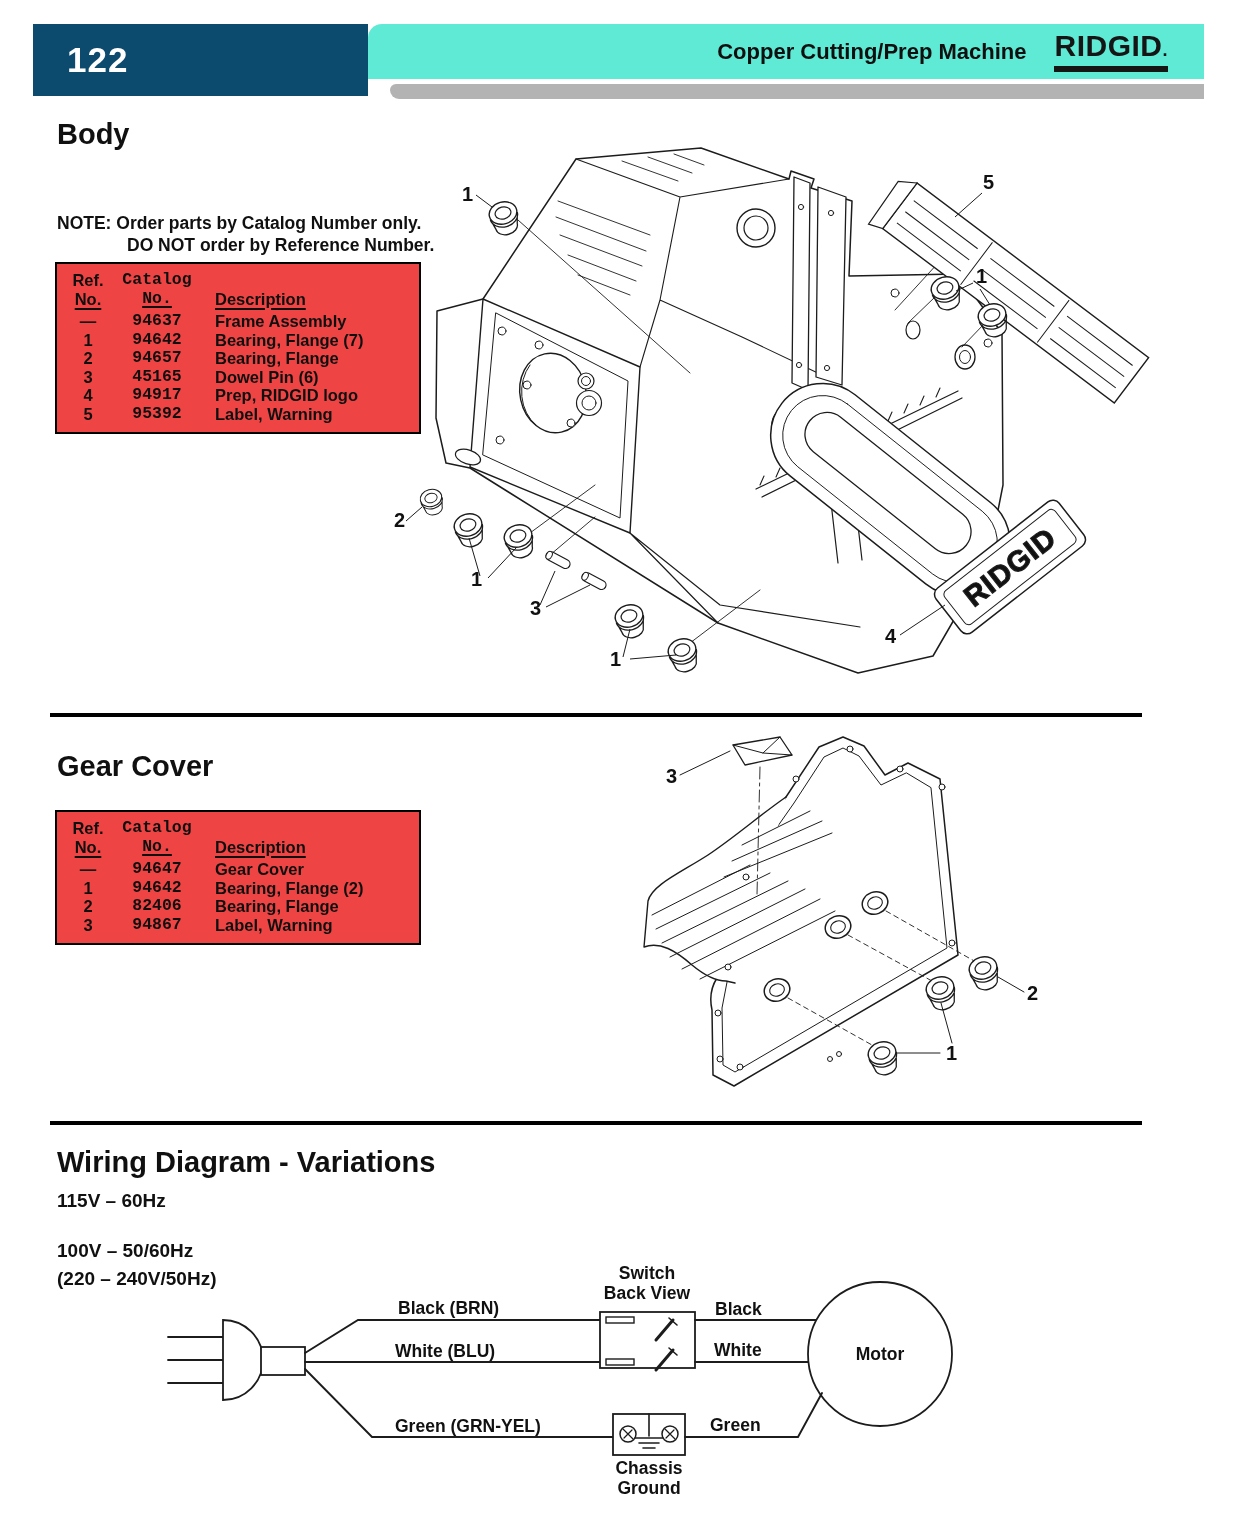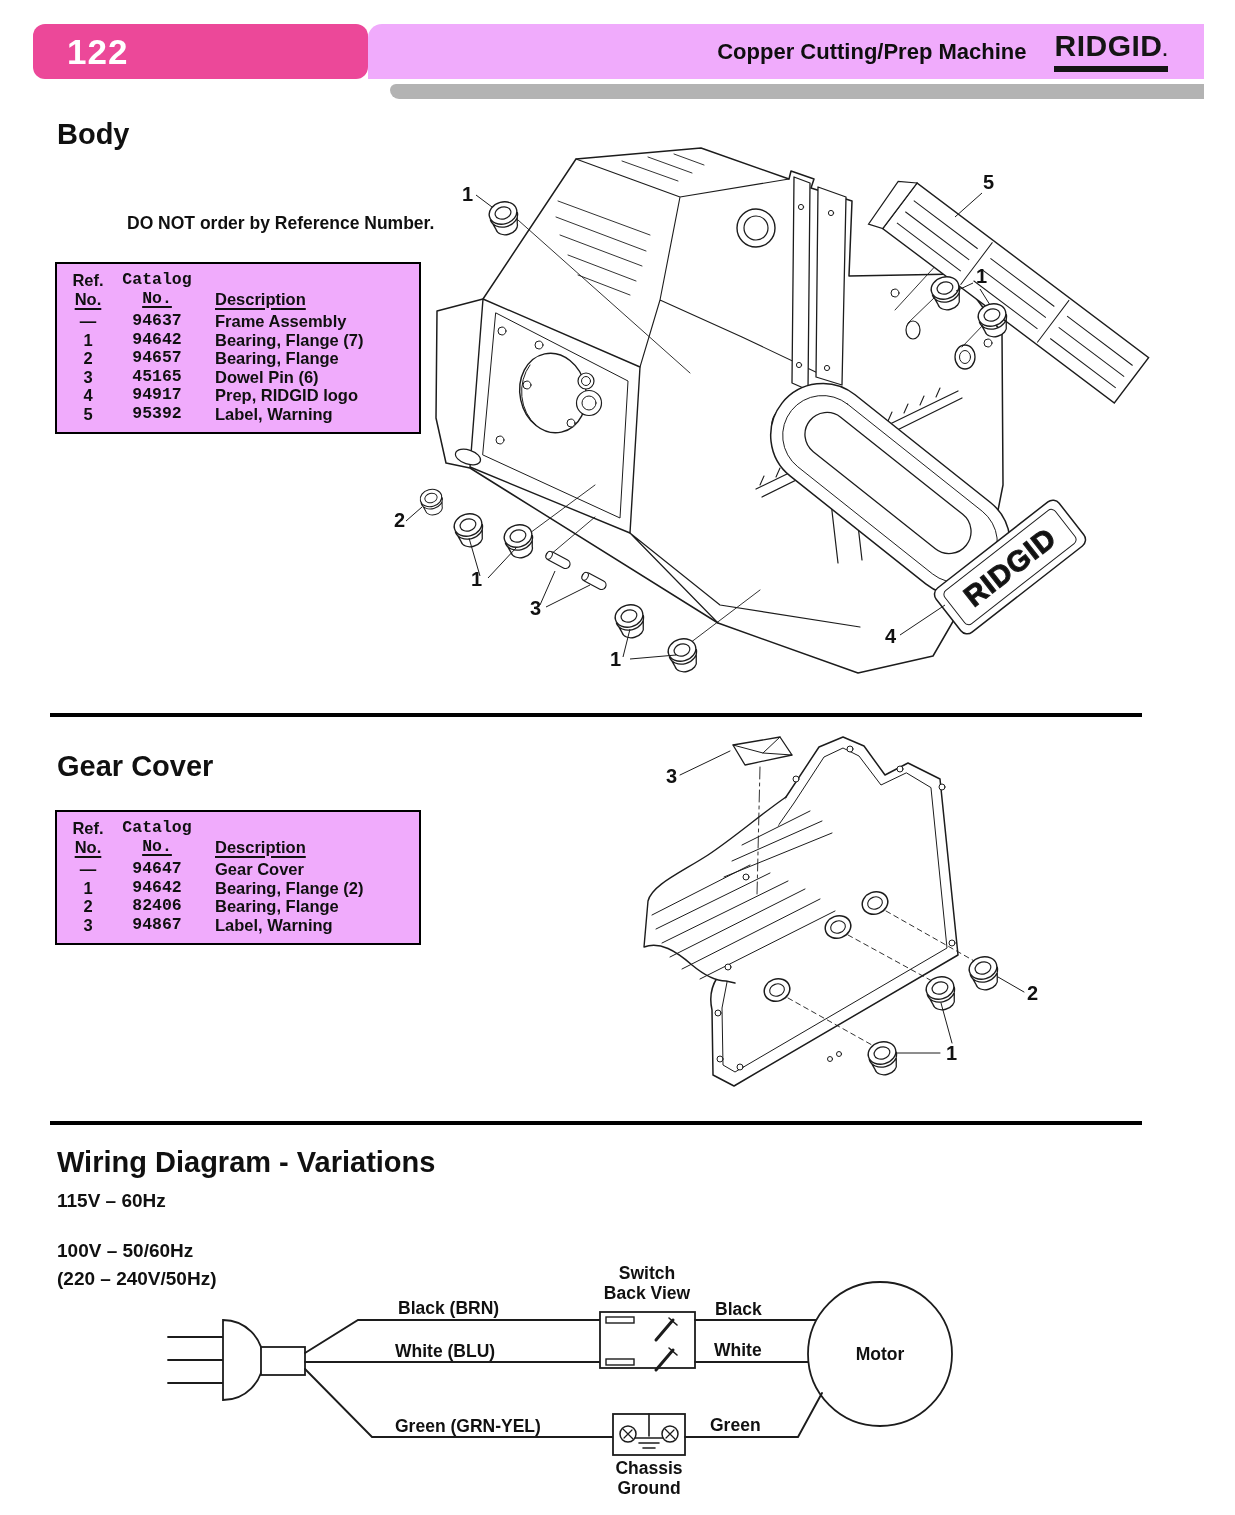--- a/index.html
+++ b/index.html
@@ -1,36 +1,36 @@
 <!DOCTYPE html>
 <html><head>
 <meta charset="utf-8">
 <style>
   html,body{margin:0;padding:0;background:#fff;}
   body{width:1235px;height:1515px;position:relative;font-family:"Liberation Sans",sans-serif;color:#111;overflow:hidden;}
   .abs{position:absolute;}
   
-  .pagenum-box{left:33px;top:24px;width:335px;height:55px;background:#ec4899;color:#fff;
+  .pagenum-box{left:33px;top:24px;width:335px;height:72px;background:#0c4a6e;color:#fff;
     display:flex;align-items:center;padding-left:34px;box-sizing:border-box;
-    font-size:35px;font-weight:bold;letter-spacing:1px;border-radius:12px;}
-  .header-bar{left:368px;top:24px;width:836px;height:55px;background:#f0abfc;
+    font-size:35px;font-weight:bold;letter-spacing:1px;}
+  .header-bar{left:368px;top:24px;width:836px;height:55px;background:#5eead4;
     border-radius:14px 0 0 0;display:flex;align-items:center;justify-content:flex-end;box-sizing:border-box;}
   .header-title{font-size:22px;font-weight:bold;color:#0f0f0f;margin-right:28px;white-space:nowrap;}
   .ridgid-logo{margin-right:36px;text-align:center;}
   .ridgid-text{font-size:30px;font-weight:bold;letter-spacing:0.5px;color:#151515;line-height:28px;white-space:nowrap;}
   .reg-dot{font-size:18px;font-weight:bold;}
   .ridgid-underline{height:6px;background:#151515;margin-top:2px;}
   .header-strip{left:390px;top:84px;width:814px;height:15px;background:#b3b3b3;border-radius:8px 0 0 12px;}
   
   .h-section{font-size:29px;font-weight:bold;color:#101010;}
   .note{font-size:17.5px;font-weight:bold;line-height:22px;color:#101010;}
   .note .l2{margin-left:70px;}
   .variant{font-size:19px;font-weight:bold;color:#101010;}
   
-  .parts-table{border:2px solid #000;width:366px;box-sizing:border-box;background:#f0abfc;
+  .parts-table{border:2px solid #000;width:366px;box-sizing:border-box;background:#ef4444;
     padding:7px 6px 9px 8px;font-size:16.5px;color:#101010;font-weight:bold;}
   .pt-row,.pt-head{display:grid;grid-template-columns:46px 92px 1fr;line-height:18.5px;}
   .pt-head{margin-bottom:4px;}
   .c-ref{text-align:center;}
   .c-cat{text-align:center;font-family:Liberation Mono, monospace;}
   .c-desc{padding-left:12px;text-align:left;}
   .pt-head .c-desc{display:flex;flex-direction:column;justify-content:flex-end;}
   .u{text-decoration:underline;text-underline-offset:3px;text-decoration-thickness:1.5px;}
   .divider{background:#000;height:4px;}
   
@@ -52,20 +52,21 @@
   <span class="ridgid-logo">
     <span class="ridgid-text"><span>RIDGID</span><span class="reg-dot">.</span></span>
     <span class="ridgid-underline" style="display:block;"></span>
   </span>
 </div>
 <div class="abs header-strip"></div>
 
 <div class="abs h-section" style="left:57px;top:118px;">Body</div>
 
 <div class="abs note" style="left:57px;top:212px;">
+  <div><span>NOTE:</span> <span>Order parts by Catalog Number only.</span></div>
   <div class="l2">DO NOT order by Reference Number.</div>
 </div>
 
 <div class="abs parts-table" style="left:55px;top:262px;">
   <div class="pt-head">
     <div class="c-ref">
         <div>Ref.</div>
         <div class="u">No.</div>
       </div>
     <div class="c-cat">

